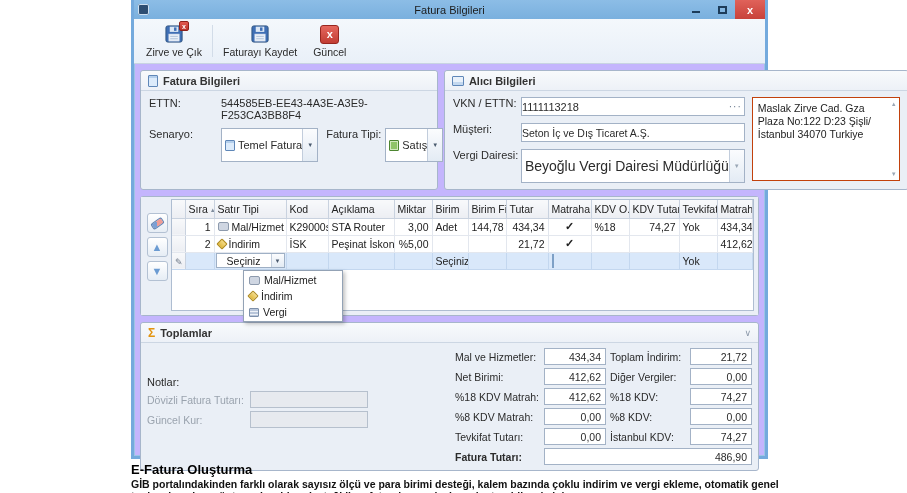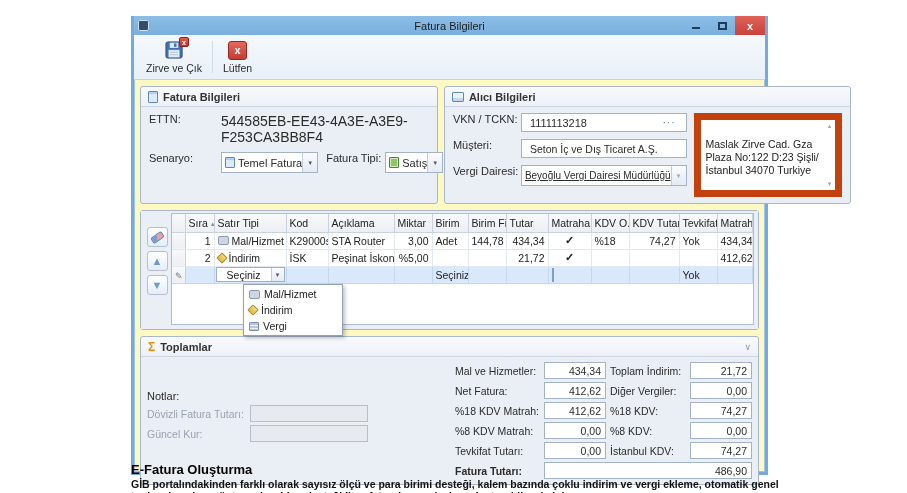--- a/index.html
+++ b/index.html
@@ -1,21 +1,21 @@
 <!DOCTYPE html>
 <html><head>
 <meta charset="utf-8">
 <style>
   * { margin:0; padding:0; box-sizing:border-box; }
   html,body { width:907px; height:493px; background:#fff; font-family:"Liberation Sans", sans-serif; overflow:hidden; }
   .page { position:relative; width:907px; height:493px; background:#fff; }
 
   
-  .window { position:absolute; left:131px; top:16px; width:637px; height:459px;
-            border:3px solid #74aadd; border-top:none; background:#fef9c3;
+  .window { position:absolute; left:131px; top:0; width:637px; height:459px;
+            border:3px solid #74aadd; border-top:none; background:#c4b5fd;
             box-shadow:0 0 0 1px #9ec4e6 inset; }
   .titlebar { height:19px; background:linear-gradient(#8cbde6,#7ab0de); display:flex; align-items:center; position:relative; }
   .titlebar-icon { width:11px; height:11px; margin-left:4px; background:#2e4e72; border-radius:2px;
                    box-shadow:inset 0 0 0 1px #cfe0f0; }
   .title { position:absolute; left:0; right:0; text-align:center; font-size:11px; color:#1c1c1c; }
   .win-controls { margin-left:auto; display:flex; height:100%; align-items:stretch; position:relative; z-index:2; }
   .win-btn { width:26px; display:flex; align-items:center; justify-content:center; cursor:default; }
   .minbar { width:8px; height:2px; background:#1d3c5a; display:block; margin-top:5px; }
   .maxbox { width:9px; height:8px; border:2px solid #1d3c5a; display:block; background:transparent; }
   .win-btn.close { width:30px; background:linear-gradient(#e0625a,#c8423a); color:#fff; font-size:11px; font-weight:bold; }
@@ -49,36 +49,36 @@
              linear-gradient(#f2dfc4 30%, #eef3f9 30%); box-shadow:inset 0 0 0 1px #fff; }
   .sigma-ic { color:#e2930f; font-size:12px; font-weight:bold; line-height:1; }
 
   .row-flex { display:flex; gap:6px; }
 
   
   .p-body { padding:6px 8px; font-size:11px; color:#2b2b2b; }
   .frow { display:flex; align-items:flex-start; margin-bottom:7px; }
   .frow:last-child { margin-bottom:0; }
   .flabel { width:72px; flex:0 0 auto; }
-  .fvalue { font-size:14px; }
-  .combo { display:flex; align-items:center; background:#fff; border:1px solid #a3b2c6; height:21px;
+  .fvalue { font-size:11px; }
+  .combo { display:flex; align-items:center; background:#fff; border:1px solid #a3b2c6; height:34px;
            font-size:11px; padding-left:3px; position:relative; }
   .combo .ctext { flex:1; white-space:nowrap; overflow:hidden; }
   .combo .carrow { width:15px; align-self:stretch; display:flex; align-items:center; justify-content:center;
                    border-left:1px solid #c2cddc; background:linear-gradient(#fbfcfe,#e3ebf4); color:#4a5a6e; font-size:6px; }
   .mini-ic { width:10px; height:11px; margin-right:3px; flex:0 0 auto; border-radius:1px; }
   .mini-doc { border:1px solid #5f87b8; background:#dcebfb; box-shadow:inset 0 2px 0 #b4cfec; }
   .mini-green { border:1px solid #4c8530; background:#8fc468; box-shadow:inset 0 0 0 1px #d2e9bf; }
   .inputbox { background:#fff; border:1px solid #a3b2c6; height:19px; display:flex; align-items:center;
-              padding:0 8px; font-size:11px; }
+              padding:0 0; font-size:11px; }
   .dots-btn { margin-left:auto; color:#6a7a8e; font-size:10px; letter-spacing:1px; padding:0 2px; }
 
   
-  .addr-box { background:#fff; border:7px solid #c2410c; font-size:10.5px; line-height:1.25;
-              padding:18px 12px 2px 5px; position:relative; color:#222; }
+  .addr-box { background:#fff; border:1px solid #c2410c; font-size:10.5px; line-height:1.25;
+              padding:4px 12px 2px 5px; position:relative; color:#222; }
   .scroll-arrow { position:absolute; right:2px; color:#9aa7b6; font-size:6px; line-height:1; }
 
   
   .details-body { display:flex; background:#eaeff6; position:relative; padding:2px 4px 4px 2px; }
   .strip { width:28px; flex:0 0 auto; display:flex; flex-direction:column; align-items:center; gap:4px; padding-top:14px; }
   .sbtn { width:21px; height:20px; border:1px solid #b3c1d3; border-radius:3px;
           background:linear-gradient(#ffffff,#e6edf5); display:flex; align-items:center; justify-content:center; }
   .eraser { width:13px; height:7px; border-radius:2px; transform:rotate(-35deg);
             background:linear-gradient(110deg,#7a9fd4 45%, #ef9d96 45%); border:1px solid #5d7eae; }
   .arrow-up, .arrow-down { color:#6b9bd2; font-size:11px; line-height:1; text-shadow:0 0 1px #fff; }
@@ -164,23 +164,36 @@
               <line x1="6.5" y1="13" x2="14.5" y2="13" stroke="#9fb4d0" stroke-width="0.8"></line>
               <line x1="6.5" y1="15.5" x2="14.5" y2="15.5" stroke="#9fb4d0" stroke-width="0.8"></line>
             </svg>
           <span class="badge-x">x</span>
         </span>
         <span class="lbl">Zirve ve Çık</span>
       </div>
       <div class="tsep"></div>
       <div class="tbtn">
         <span class="icon-wrap">
+          <svg width="21" height="20" viewBox="0 0 22 21">
+              <rect x="2" y="2" width="17" height="17" rx="2" fill="#3f6fb5" stroke="#2d527f"></rect>
+              <rect x="6" y="2.8" width="9" height="5.5" fill="#dce7f5"></rect>
+              <rect x="10.5" y="3.6" width="2.6" height="3.6" fill="#3f6fb5"></rect>
+              <rect x="5" y="10.5" width="11" height="7.5" fill="#eaf0f8" stroke="#b9c8de" stroke-width="0.6"></rect>
+              <line x1="6.5" y1="13" x2="14.5" y2="13" stroke="#9fb4d0" stroke-width="0.8"></line>
+              <line x1="6.5" y1="15.5" x2="14.5" y2="15.5" stroke="#9fb4d0" stroke-width="0.8"></line>
+            </svg>
+        </span>
+        <span class="lbl">Faturayı Kaydet</span>
+      </div>
+      <div class="tbtn">
+        <span class="icon-wrap">
             <span class="exit-ic">x</span>
           </span>
-        <span class="lbl">Lütfen</span>
+        <span class="lbl">Güncel</span>
       </div>
     </div>
 
     <div class="content">
 
       <div class="row-flex">
 
         <div class="panel" style="flex:0 0 296px;">
           <div class="panel-hdr">
             <span class="doc-ic"></span>
@@ -209,36 +222,36 @@
         </div>
 
         <div class="panel" style="flex:1;">
           <div class="panel-hdr">
             <span class="card-ic"></span>
             <span>Alıcı Bilgileri</span>
           </div>
           <div class="p-body" style="display:flex; gap:7px;">
             <div style="flex:1;">
               <div class="frow">
-                <span class="flabel" style="width:68px;">VKN / TCKN:</span>
+                <span class="flabel" style="width:68px;">VKN / ETTN:</span>
                 <div class="inputbox" style="flex:1;">
                   <span>1111113218</span>
                   <span class="dots-btn">···</span>
                 </div>
               </div>
               <div class="frow">
                 <span class="flabel" style="width:68px;">Müşteri:</span>
                 <div class="inputbox" style="flex:1; font-size:10.5px;">
                   <span>Seton İç ve Dış Ticaret A.Ş.</span>
                 </div>
               </div>
               <div class="frow">
                 <span class="flabel" style="width:68px;">Vergi Dairesi:</span>
                 <div class="combo" style="flex:1;">
-                  <span class="ctext" style="font-size:10px;text-decoration:underline;">Beyoğlu Vergi Dairesi Müdürlüğü</span>
+                  <span class="ctext" style="font-size:14px;">Beyoğlu Vergi Dairesi Müdürlüğü</span>
                   <span class="carrow" style="color:#9aa7b6;">▼</span>
                 </div>
               </div>
             </div>
             <div class="addr-box" style="flex:0 0 148px; height:84px;">
               <span>Maslak Zirve Cad. Gza Plaza No:122 D:23 Şişli/İstanbul 34070 Turkiye</span>
               <span class="scroll-arrow" style="top:3px;">▲</span>
               <span class="scroll-arrow" style="bottom:3px;">▼</span>
             </div>
           </div>
@@ -395,21 +408,21 @@
               <span class="kur-lbl">Güncel Kur:</span>
               <div class="kur-input"></div>
             </div>
           </div>
           <div class="tot-right">
             <span class="tlabel">Mal ve Hizmetler:</span>
             <div class="tval">434,34</div>
             <span class="tlabel">Toplam İndirim:</span>
             <div class="tval">21,72</div>
 
-            <span class="tlabel">Net Fatura:</span>
+            <span class="tlabel">Net Birimi:</span>
             <div class="tval">412,62</div>
             <span class="tlabel">Diğer Vergiler:</span>
             <div class="tval">0,00</div>
 
             <span class="tlabel">%18 KDV Matrah:</span>
             <div class="tval">412,62</div>
             <span class="tlabel">%18 KDV:</span>
             <div class="tval">74,27</div>
 
             <span class="tlabel">%8 KDV Matrah:</span>

